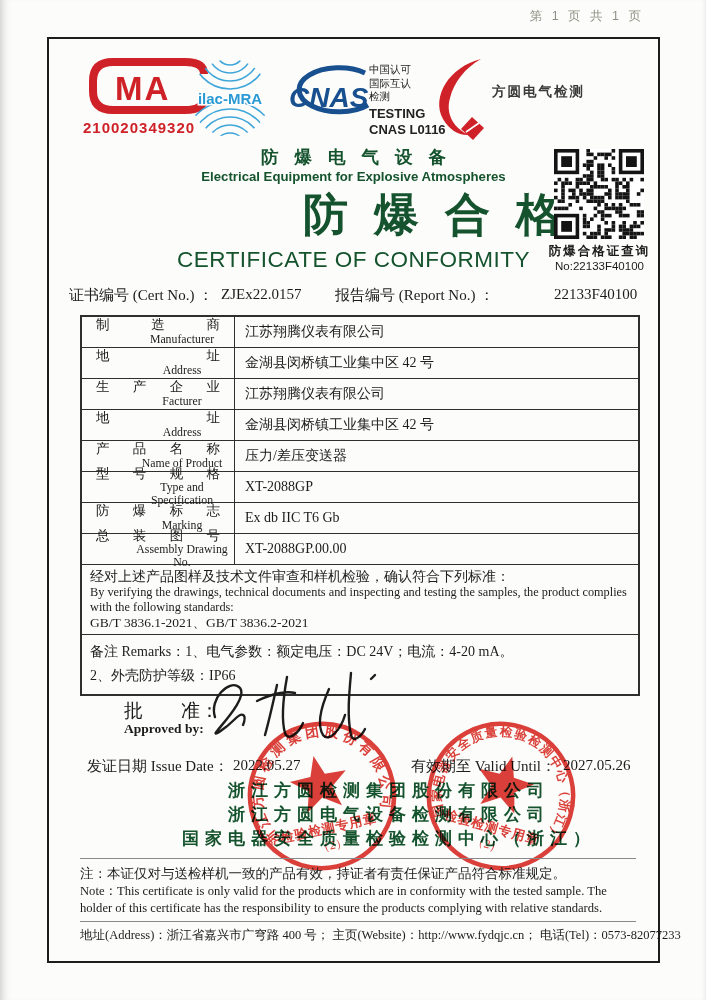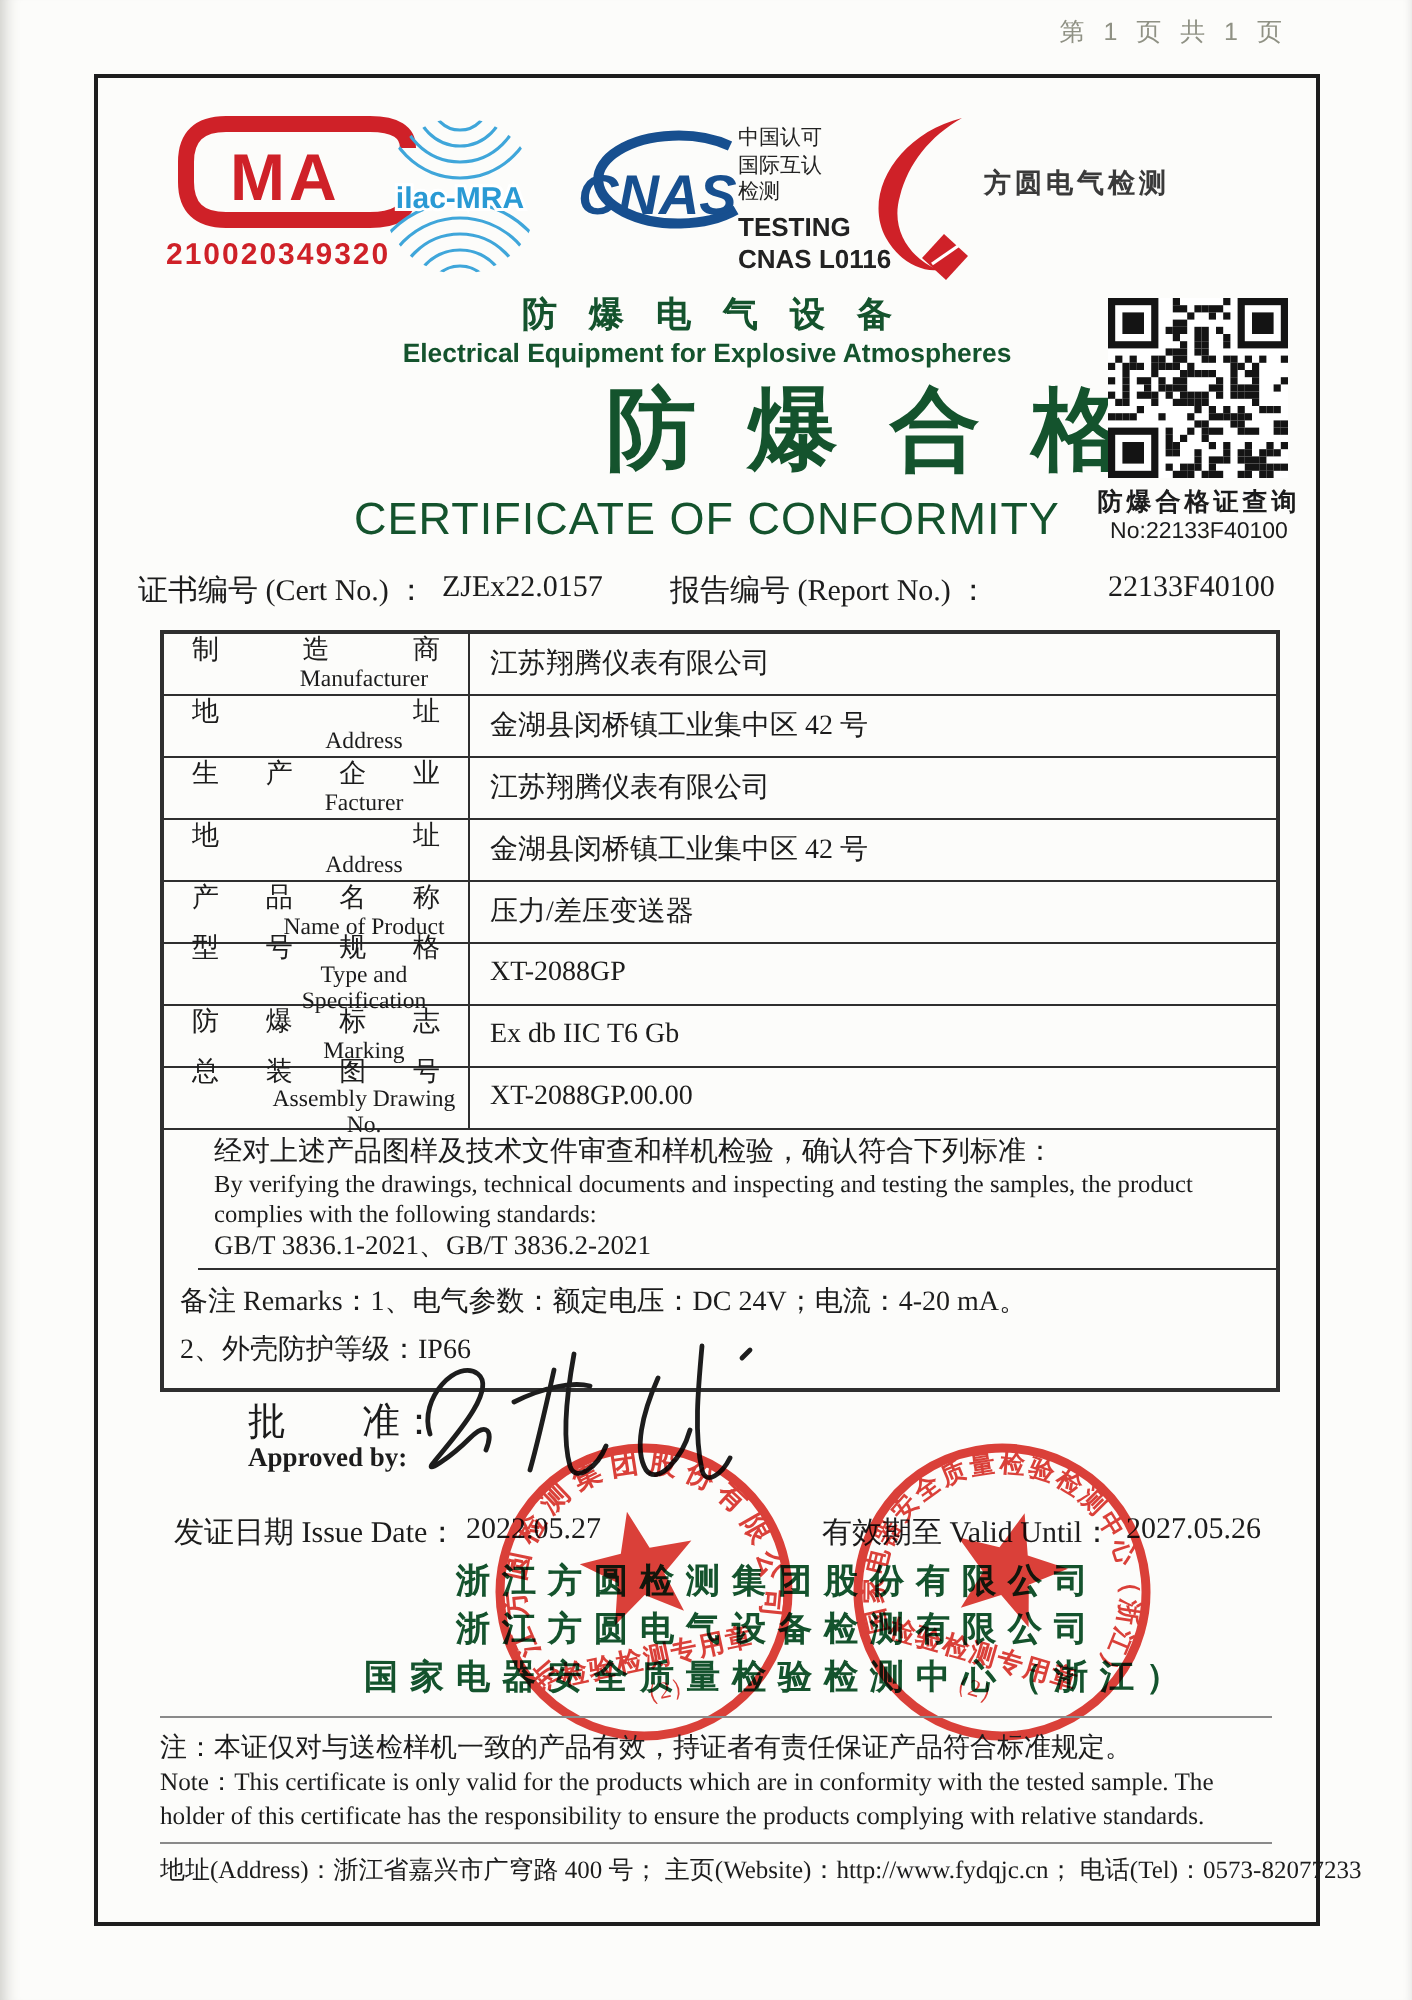--- a/index.html
+++ b/index.html
@@ -27,21 +27,21 @@
   
   .cert-row{top:247px;font-size:15px;}
   .cl1{left:20px;} .cv1{left:172px;} .cl2{left:286px;} .cv2{left:505px;}
   
   .cert-table{left:31px;top:276px;width:556px;border:2px solid #2f2f2f;background:transparent;}
   .t-row{display:flex;border-bottom:1px solid #2f2f2f;height:30px;}
   .t-label{width:152px;border-right:1px solid #2f2f2f;display:flex;flex-direction:column;justify-content:center;}
   .t-cn{font-size:13.5px;text-align:justify;text-align-last:justify;padding:0 14px;line-height:1.1;}
   .t-en{font-size:11.8px;text-align:center;line-height:1.1;padding-left:48px;}
   .t-value{flex:1;display:flex;align-items:center;padding-left:10px;font-size:14px;}
-  .t-statement{border-bottom:1px solid #2f2f2f;padding:3px 8px;min-height:60px;margin-left:17px;}
+  .t-statement{border-bottom:1px solid #2f2f2f;padding:3px 8px;min-height:60px;}
   .st-cn{font-size:14px;line-height:17px;}
   .st-en{font-size:12.3px;line-height:14.5px;}
   .st-std{font-size:13.5px;line-height:17px;}
   .t-remarks{padding:5px 8px 6px;}
   .rm{font-size:14px;line-height:24px;}
   
   .appr-cn{left:75px;top:659px;font-size:19px;font-family:Liberation Serif, serif;}
   .appr-en{left:75px;top:682px;font-size:13.5px;font-weight:bold;}
   .sig{left:150px;top:628px;}
   .dates{top:718px;font-size:15px;}

